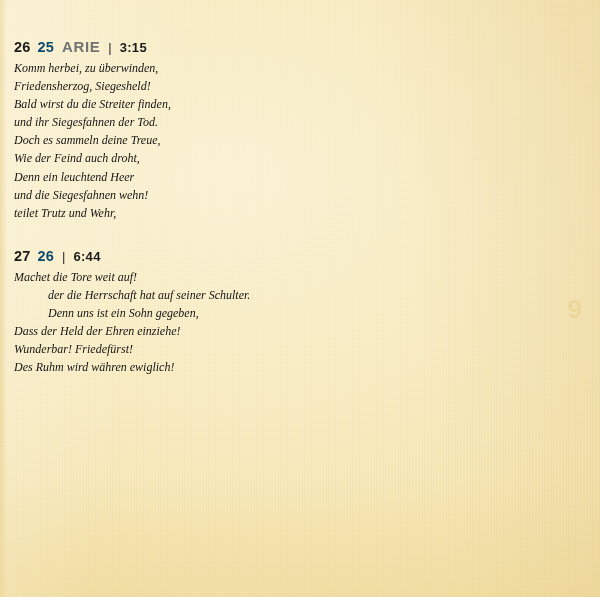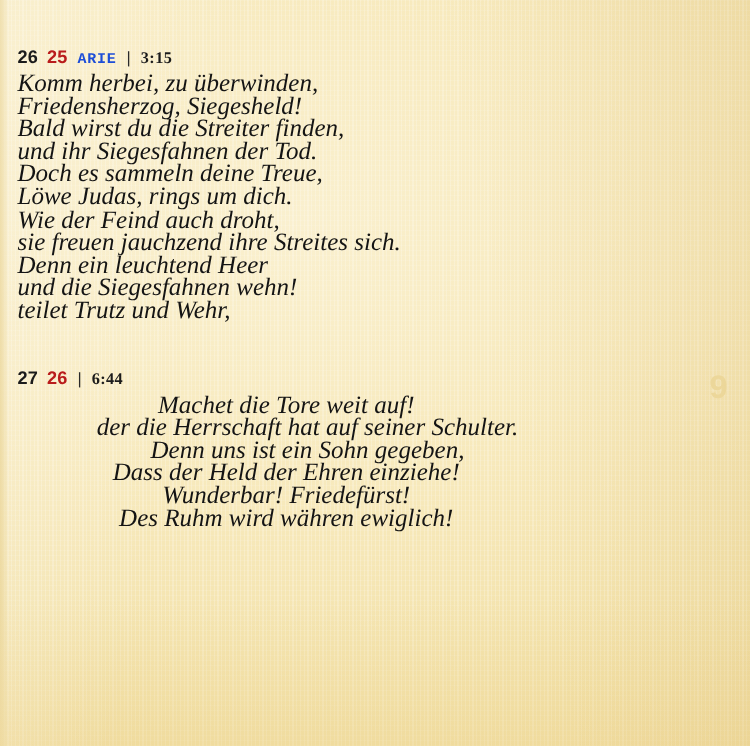--- a/index.html
+++ b/index.html
@@ -65,73 +65,72 @@
     left: 14px;
     top: 38px;
     width: 430px;
     z-index: 3;
   }
 
   .track {
     margin-bottom: 0;
   }
   .track + .track {
-    margin-top: 38px;
-    text-align: center;
+    margin-top: 26px;
   }
 
   .track-head {
     display: flex;
     align-items: baseline;
     gap: 6px;
     white-space: nowrap;
     margin-bottom: 4px;
   }
   .tnum {
     font-family: "Liberation Sans", sans-serif;
     font-weight: bold;
     font-size: 14.5px;
     color: #1b1b1b;
     letter-spacing: 0.2px;
   }
   .tnum-ghost {
     font-family: "Liberation Sans", sans-serif;
     font-weight: bold;
     font-size: 14.5px;
-    color: #b91c1c;
+    color: #0c4a6e;
     letter-spacing: 0.2px;
     margin-left: 1px;
   }
   .ttitle {
-    font-family: Liberation Mono, monospace;
-    font-weight: bold;
-    font-size: 12px;
-    color: #1d4ed8;
+    font-family: Liberation Sans, sans-serif;
+    font-weight: bold;
+    font-size: 15px;
+    color: #737373;
     letter-spacing: 0.6px;
     margin-left: 2px;
   }
   .tsep {
     font-family: "Liberation Sans", sans-serif;
     font-weight: normal;
     font-size: 13px;
     color: #2a2a2a;
     margin: 0 2px;
   }
   .ttime {
-    font-family: Liberation Serif, serif;
+    font-family: Liberation Sans, sans-serif;
     font-weight: bold;
     font-size: 13px;
     color: #1b1b1b;
     letter-spacing: 0.3px;
   }
 
   .lyrics {
     font-family: "Liberation Serif", serif;
     font-style: italic;
-    font-size: 20px;
+    font-size: 12px;
     line-height: 18.1px;
     color: #141414;
   }
   .line {
     white-space: pre-wrap;
   }
   .line.indent {
     padding-left: 34px;
   }
 
@@ -164,23 +163,21 @@
       <span class="ttitle">ARIE</span>
       <span class="tsep">|</span>
       <span class="ttime">3:15</span>
     </div>
     <div class="lyrics">
       <div class="line">Komm herbei, zu überwinden,</div>
       <div class="line">Friedensherzog, Siegesheld!</div>
       <div class="line">Bald wirst du die Streiter finden,</div>
       <div class="line">und ihr Siegesfahnen der Tod.</div>
       <div class="line">Doch es sammeln deine Treue,</div>
-      <div class="line">Löwe Judas, rings um dich.</div>
       <div class="line">Wie der Feind auch droht,</div>
-      <div class="line">sie freuen jauchzend ihre Streites sich.</div>
       <div class="line">Denn ein leuchtend Heer</div>
       <div class="line">und die Siegesfahnen wehn!</div>
       <div class="line">teilet Trutz und Wehr,</div>
     </div>
   </div>
 
   <div class="track">
     <div class="track-head">
       <span class="tnum">27</span>
       <span class="tnum-ghost">26</span>

